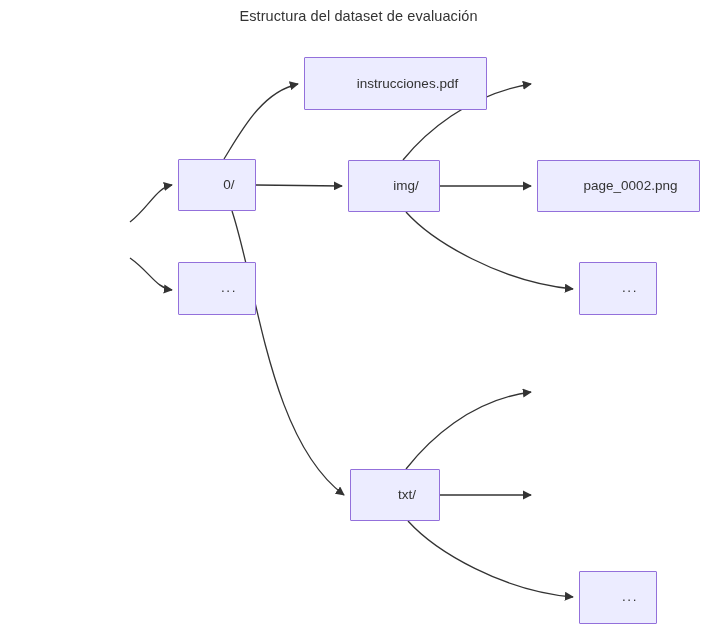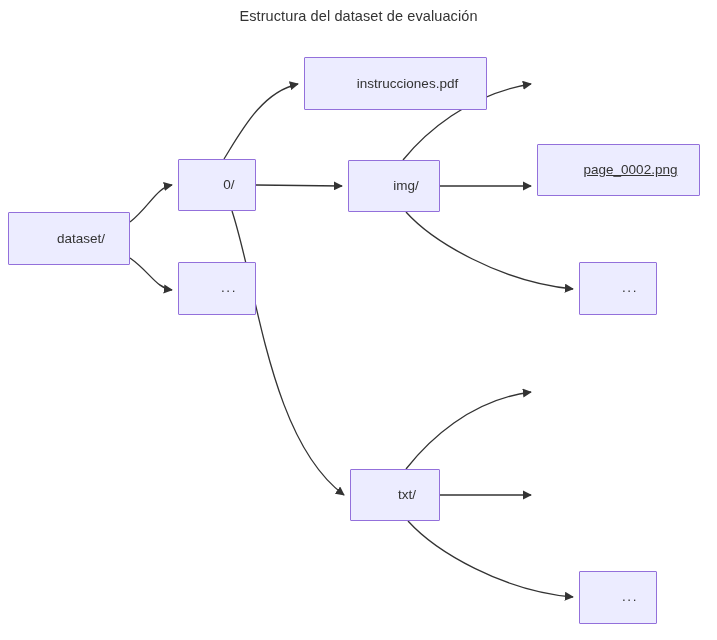--- a/index.html
+++ b/index.html
@@ -83,23 +83,20 @@
       <path d="M 232 211 C 258 290, 270 440, 344 495"></path>
       <path d="M 403 160 C 424 134, 468 94, 531 84"></path>
       <path d="M 440 186 L 531 186"></path>
       <path d="M 406 212 C 432 241, 500 282, 573 289"></path>
       <path d="M 406 469 C 428 441, 470 400, 531 392"></path>
       <path d="M 440 495 L 531 495"></path>
       <path d="M 408 521 C 436 552, 503 591, 573 597"></path>
     </g>
   </svg>
 
-  <div class="node" style="left:8px;  top:212px; width:122px; height:53px;">
-    <span class="node-label">dataset/</span>
-  </div>
 
   <div class="node" style="left:178px; top:159px; width:78px; height:52px;">
     <span class="node-label">0/</span>
   </div>
 
   <div class="node ellipsis" style="left:178px; top:262px; width:78px; height:53px;">
     <span class="node-label">...</span>
   </div>
 
   <div class="node" style="left:304px; top:57px; width:183px; height:53px;">
@@ -108,21 +105,21 @@
 
   <div class="node" style="left:348px; top:160px; width:92px; height:52px;">
     <span class="node-label">img/</span>
   </div>
 
   <div class="node" style="left:350px; top:469px; width:90px; height:52px;">
     <span class="node-label">txt/</span>
   </div>
 
 
-  <div class="node" style="left:537px; top:144px; width:163px; height:52px;text-decoration:underline;">
+  <div class="node" style="left:537px; top:160px; width:163px; height:52px;">
     <span class="node-label">page_0002.png</span>
   </div>
 
   <div class="node ellipsis" style="left:579px; top:262px; width:78px; height:53px;">
     <span class="node-label">...</span>
   </div>
 
 
 
   <div class="node ellipsis" style="left:579px; top:571px; width:78px; height:53px;">

